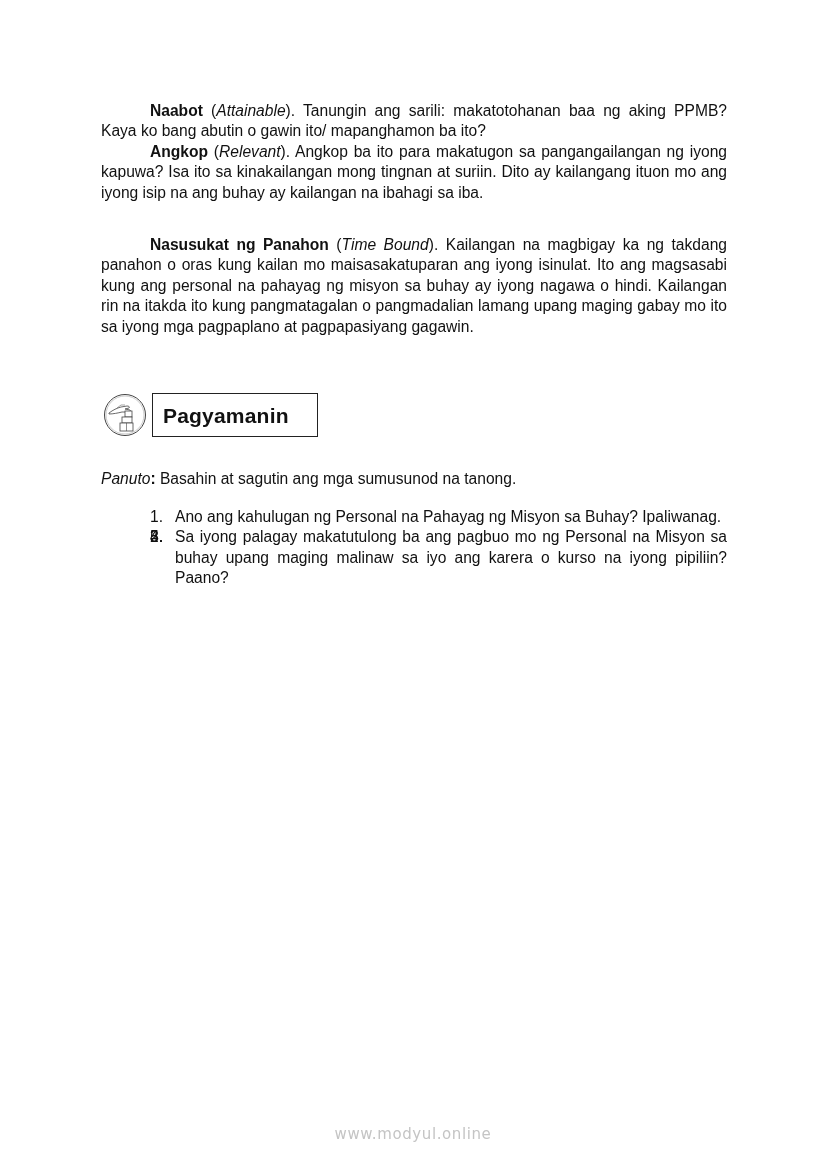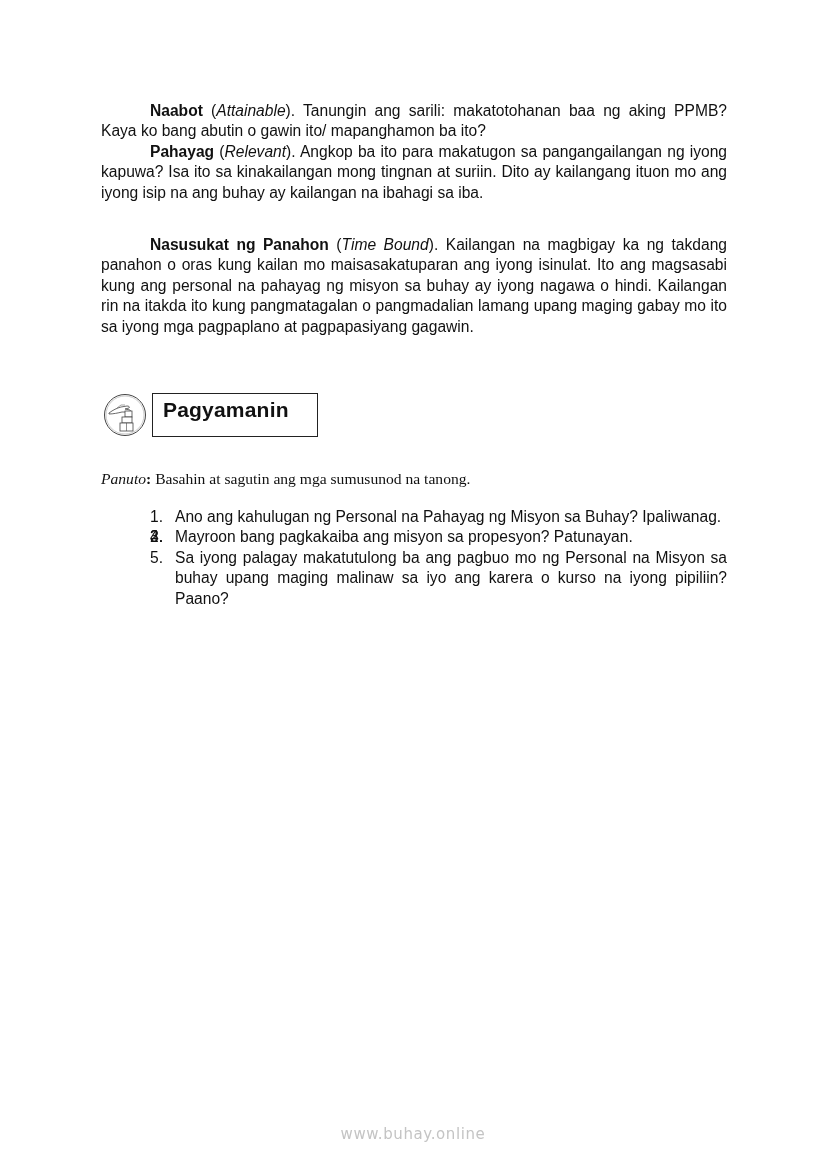--- a/index.html
+++ b/index.html
@@ -11,42 +11,42 @@
   .para .indent { display: inline-block; width: 49px; }
   .para b { font-weight: bold; }
   .para i { font-style: italic; }
   #p1 { top: 101px; }
   #p2 { top: 142px; }
   #p3 { top: 203px; margin-top: 32px; }
 
   .section-icon { position: absolute; left: 103px; top: 393px; width: 44px; height: 44px; }
   .section-box { position: absolute; left: 152px; top: 393px; width: 166px; height: 44px;
                  border: 1.3px solid #222; box-sizing: border-box; }
-  .section-title { position: absolute; left: 10px; top: 4px; font-size: 21px; font-weight: bold;
+  .section-title { position: absolute; left: 10px; top: 10px; font-size: 21px; font-weight: bold;
                    letter-spacing: 0.2px; }
 
-  .instr { position: absolute; left: 101px; top: 469px; font-size: 15.6px; line-height: 20px; margin: 0; font-family: Liberation Serif, serif; }
+  .instr { position: absolute; left: 101px; top: 469px; font-size: 15.6px; line-height: 20px; margin: 0; }
   .instr i { font-style: italic; }
 
   .qlist { position: absolute; left: 150px; top: 507px; width: 577px; margin: 0; padding: 0; list-style: none; }
   .qlist li { position: relative; padding-left: 25px; font-size: 15.6px; line-height: 20.4px;
               text-align: justify; margin: 0; }
   .qlist li .num { position: absolute; left: 0; top: 0; }
 
   .watermark { position: absolute; left: 0; top: 1125px; width: 826px; text-align: center;
                font-family: "DejaVu Sans", sans-serif; font-size: 15px; color: #c4c4c4; letter-spacing: 0.6px; }
 </style>
 </head>
 <body>
 
 <div class="page">
 
   <p class="para" id="p1"><span class="indent"></span><b>Naabot</b> (<i>Attainable</i><span>). Tanungin ang sarili: makatotohanan baa ng aking PPMB? Kaya ko bang abutin o gawin ito/ mapanghamon ba ito?</span></p>
 
-  <p class="para" id="p2"><span class="indent"></span><b>Pahayag</b> (<i>Relevant</i><span>). Angkop ba ito para makatugon sa pangangailangan ng iyong kapuwa? Isa ito sa kinakailangan mong tingnan at suriin. Dito ay kailangang ituon mo ang iyong isip  na ang buhay ay kailangan na ibahagi sa iba.</span></p>
+  <p class="para" id="p2"><span class="indent"></span><b>Angkop</b> (<i>Relevant</i><span>). Angkop ba ito para makatugon sa pangangailangan ng iyong kapuwa? Isa ito sa kinakailangan mong tingnan at suriin. Dito ay kailangang ituon mo ang iyong isip  na ang buhay ay kailangan na ibahagi sa iba.</span></p>
 
   <p class="para" id="p3"><span class="indent"></span><b>Nasusukat ng Panahon</b> (<i>Time Bound</i><span>). Kailangan na magbigay ka ng takdang panahon o oras kung kailan mo maisasakatuparan ang iyong isinulat. Ito ang magsasabi kung ang personal na pahayag ng misyon sa buhay ay iyong nagawa o hindi. Kailangan rin na itakda ito kung pangmatagalan o pangmadalian lamang upang maging gabay mo ito sa iyong mga pagpaplano at pagpapasiyang gagawin.</span></p>
 
   <div class="section-icon">
     <svg width="44" height="44" viewBox="0 0 44 44">
       <circle cx="22" cy="22" r="20.5" fill="none" stroke="#444" stroke-width="1"></circle>
       <circle cx="22" cy="22" r="19" fill="none" stroke="#aaa" stroke-width="0.6"></circle>
 
       <path d="M6 20 C10 17, 14 15, 18 14 L24 13 C26 13, 27 14, 26 15 L22 16 L27 17 C28 18, 27 19, 26 19 L19 19 C15 20, 10 21, 6 21 Z" fill="#fff" stroke="#444" stroke-width="0.8"></path>
       <path d="M14 15 L18 12 L22 12" fill="none" stroke="#666" stroke-width="0.6"></path>
@@ -61,18 +61,18 @@
   <div class="section-box">
     <span class="section-title">Pagyamanin</span>
   </div>
 
   <p class="instr"><i>Panuto</i><b>:</b><span> Basahin at sagutin ang mga sumusunod na tanong.</span></p>
 
   <ol class="qlist">
     <li><span class="num">1.</span><span>Ano ang kahulugan ng Personal na Pahayag ng Misyon sa Buhay? Ipaliwanag.</span></li>
     <li><span class="num">2.</span></li>
     <li><span class="num">3.</span></li>
-    <li><span class="num">4.</span><span>Mayroon bang pagkakaiba ang misyon sa propesyon? Patunayan.</span></li>
+    <li><span class="num">4.</span></li>
     <li><span class="num">5.</span><span>Sa iyong palagay makatutulong ba ang pagbuo mo ng Personal na Misyon sa buhay upang maging malinaw sa iyo ang karera o kurso na iyong pipiliin? Paano?</span></li>
   </ol>
 
-  <div class="watermark">www.buhay.online</div>
+  <div class="watermark">www.modyul.online</div>
 </div>
 
 </body></html>

